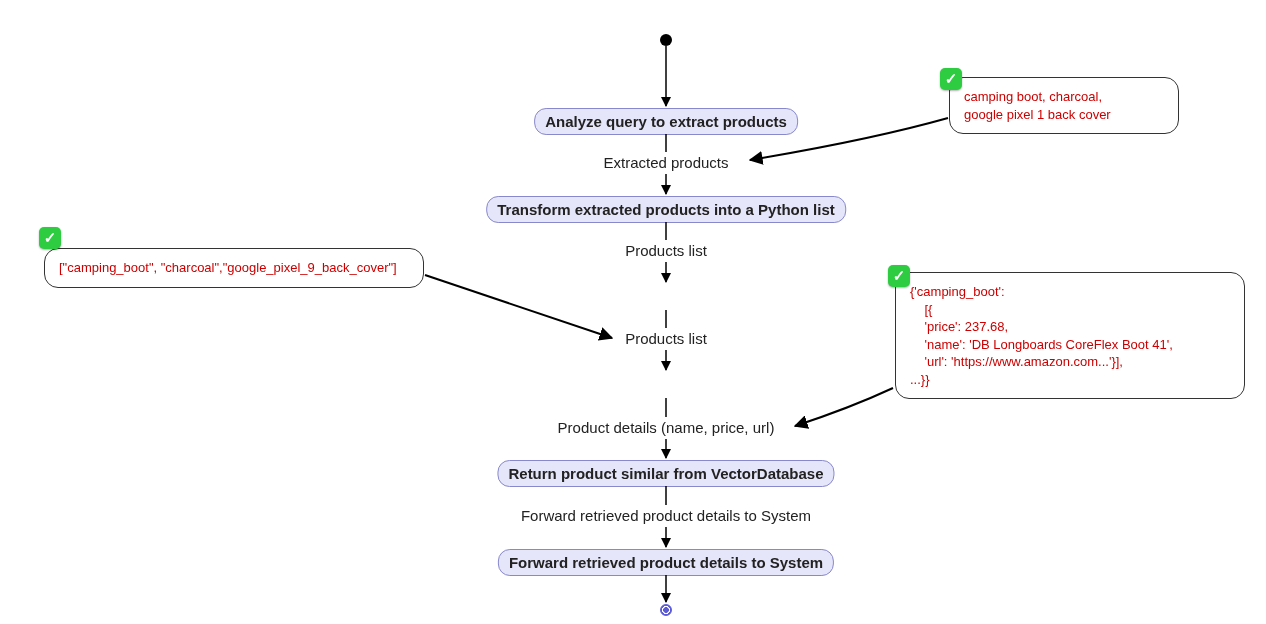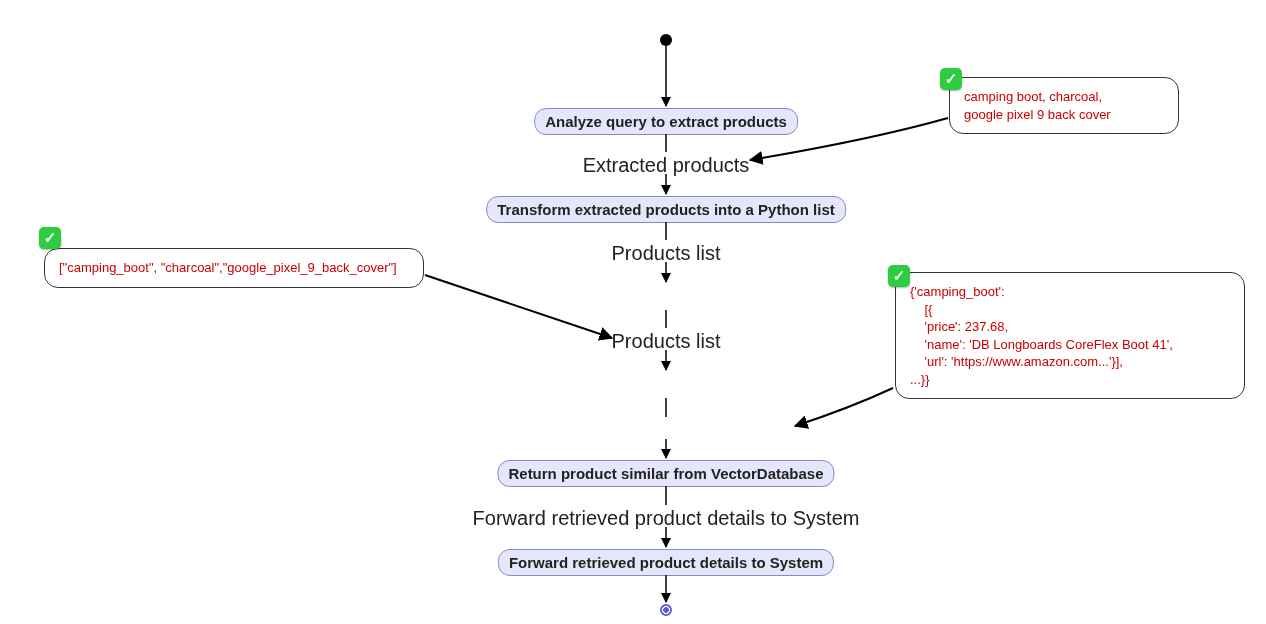--- a/index.html
+++ b/index.html
@@ -25,21 +25,21 @@
     padding: 4px 10px;
     font-size: 15px;
     font-weight: 600;
     color: #222;
     white-space: nowrap;
     transform: translateX(-50%);
     text-align: center;
   }
   .edge-label {
     position: absolute;
-    font-size: 20px;
+    font-size: 15px;
     color: #222;
     white-space: nowrap;
     transform: translateX(-50%);
     text-align: center;
   }
   .note {
     position: absolute;
     background: #fff;
     border: 1.5px solid #333;
     border-radius: 14px;
@@ -94,31 +94,32 @@
   <div class="start-dot" style="left:666px; top:40px;"></div>
 
   <div class="node-box" style="left:666px; top:108px;">Analyze query to extract products</div>
   <div class="edge-label" style="left:666px; top:154px;">Extracted products</div>
 
   <div class="node-box" style="left:666px; top:196px;">Transform extracted products into a Python list</div>
   <div class="edge-label" style="left:666px; top:242px;">Products list</div>
 
   <div class="edge-label" style="left:666px; top:330px;">Products list</div>
 
+  <div class="edge-label" style="left:666px; top:419px;">Product details (name, price, url)</div>
 
   <div class="node-box" style="left:666px; top:460px;">Return product similar from VectorDatabase</div>
   <div class="edge-label" style="left:666px; top:507px;">Forward retrieved product details to System</div>
 
   <div class="node-box" style="left:666px; top:549px;">Forward retrieved product details to System</div>
 
   <div class="end-dot" style="left:666px; top:610px;"></div>
 
   <div class="note" style="left:949px; top:77px; width:230px;">
     <span style="white-space:pre-line;">camping boot, charcoal,
-google pixel 9 back cover</span>
+google pixel 1 back cover</span>
     <div class="check-badge" style="left:-10px; top:-10px;">✓</div>
   </div>
 
   <div class="note" style="left:44px; top:248px; width:380px;">
     <span>["camping_boot", "charcoal","google_pixel_9_back_cover"]</span>
     <div class="check-badge" style="left:-6px; top:-22px;">✓</div>
   </div>
 
   <div class="note" style="left:895px; top:272px; width:350px;">
     <span style="white-space:pre;">{'camping_boot':

